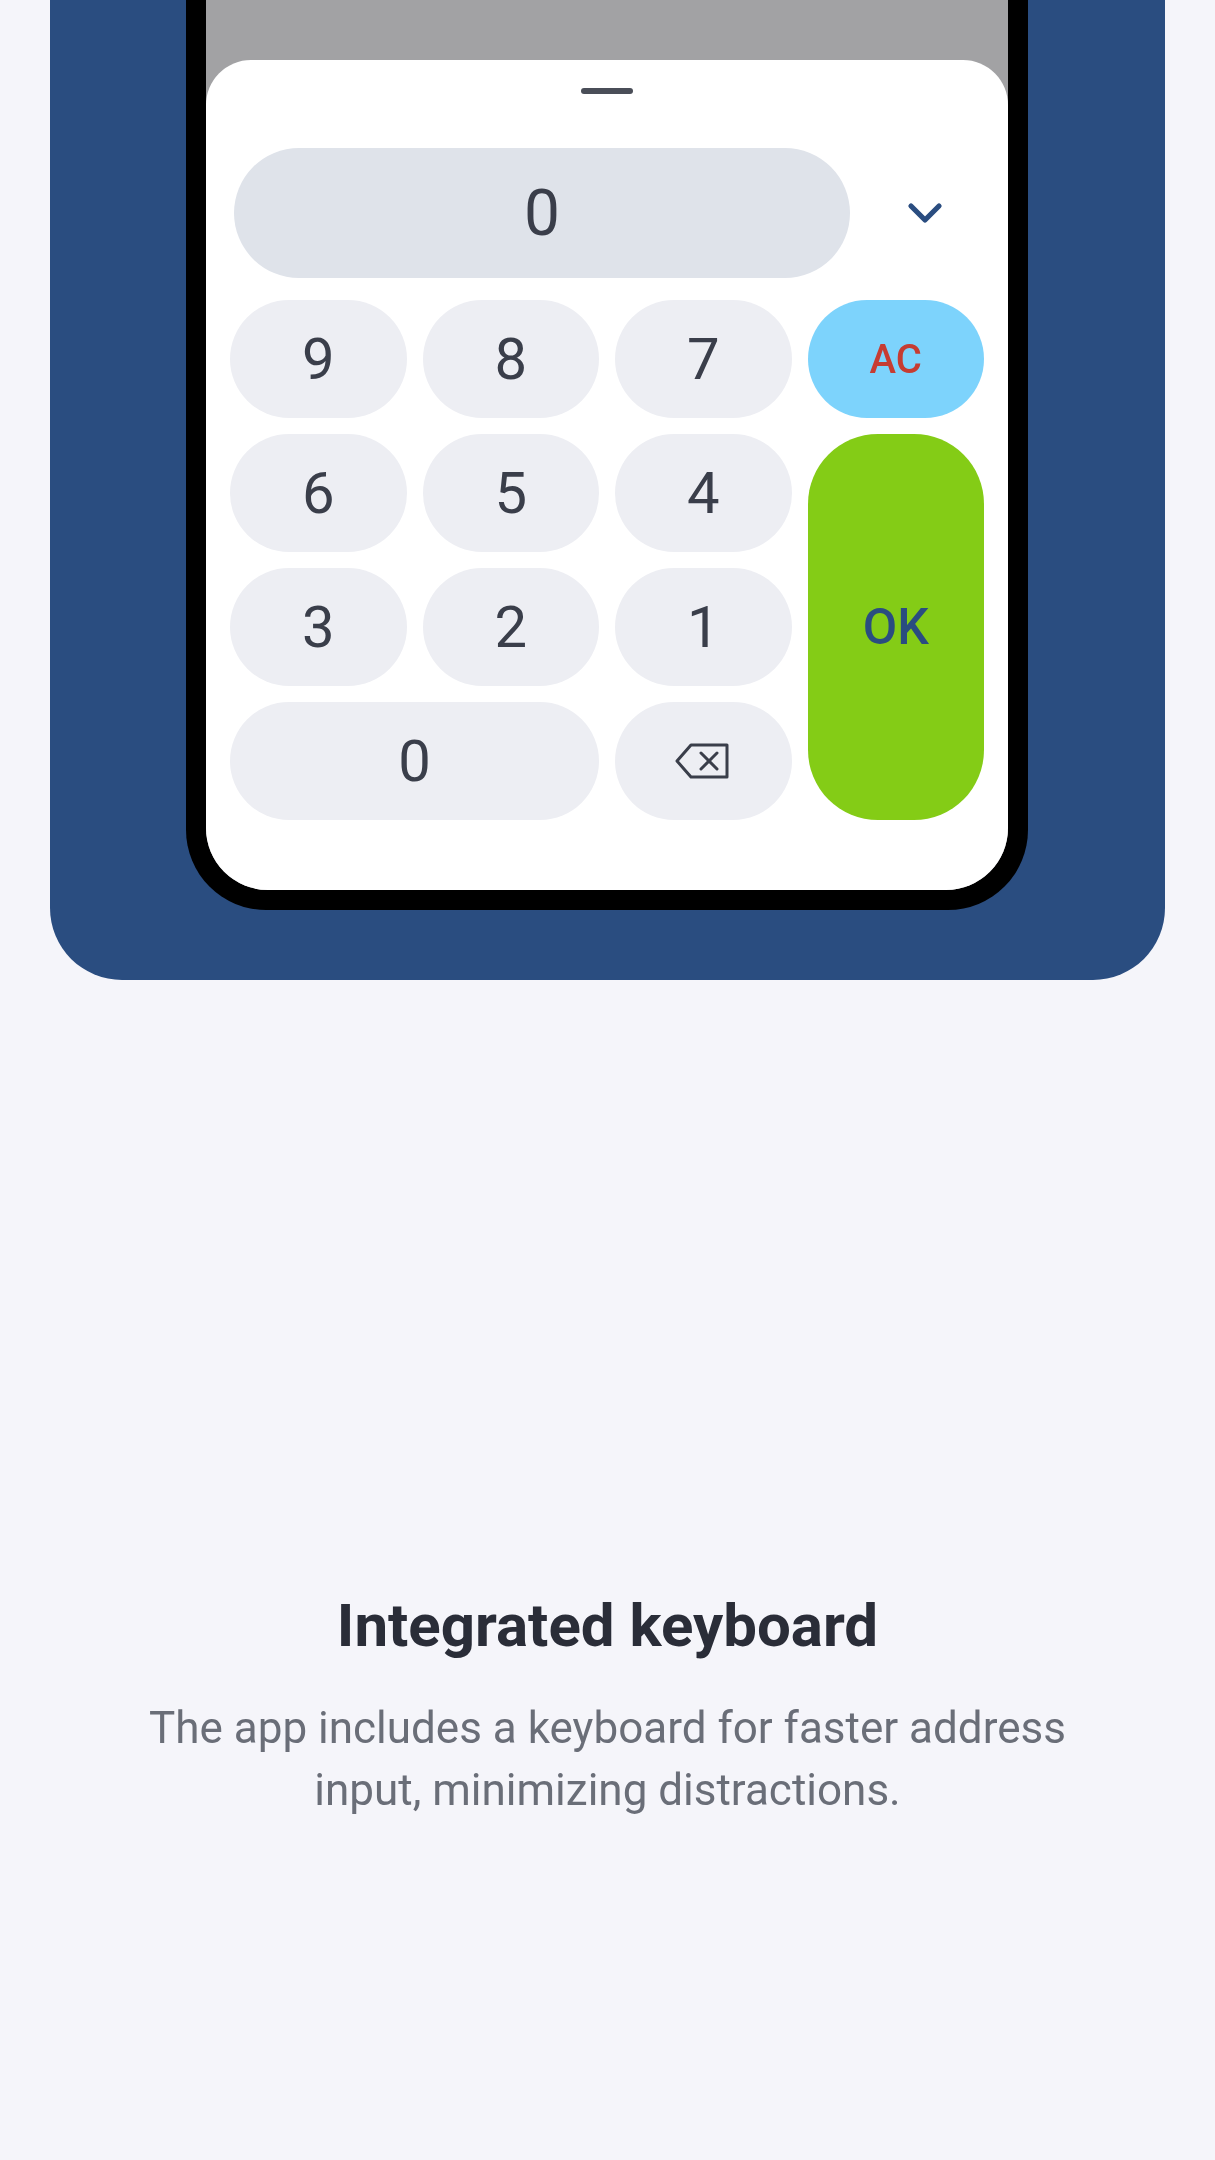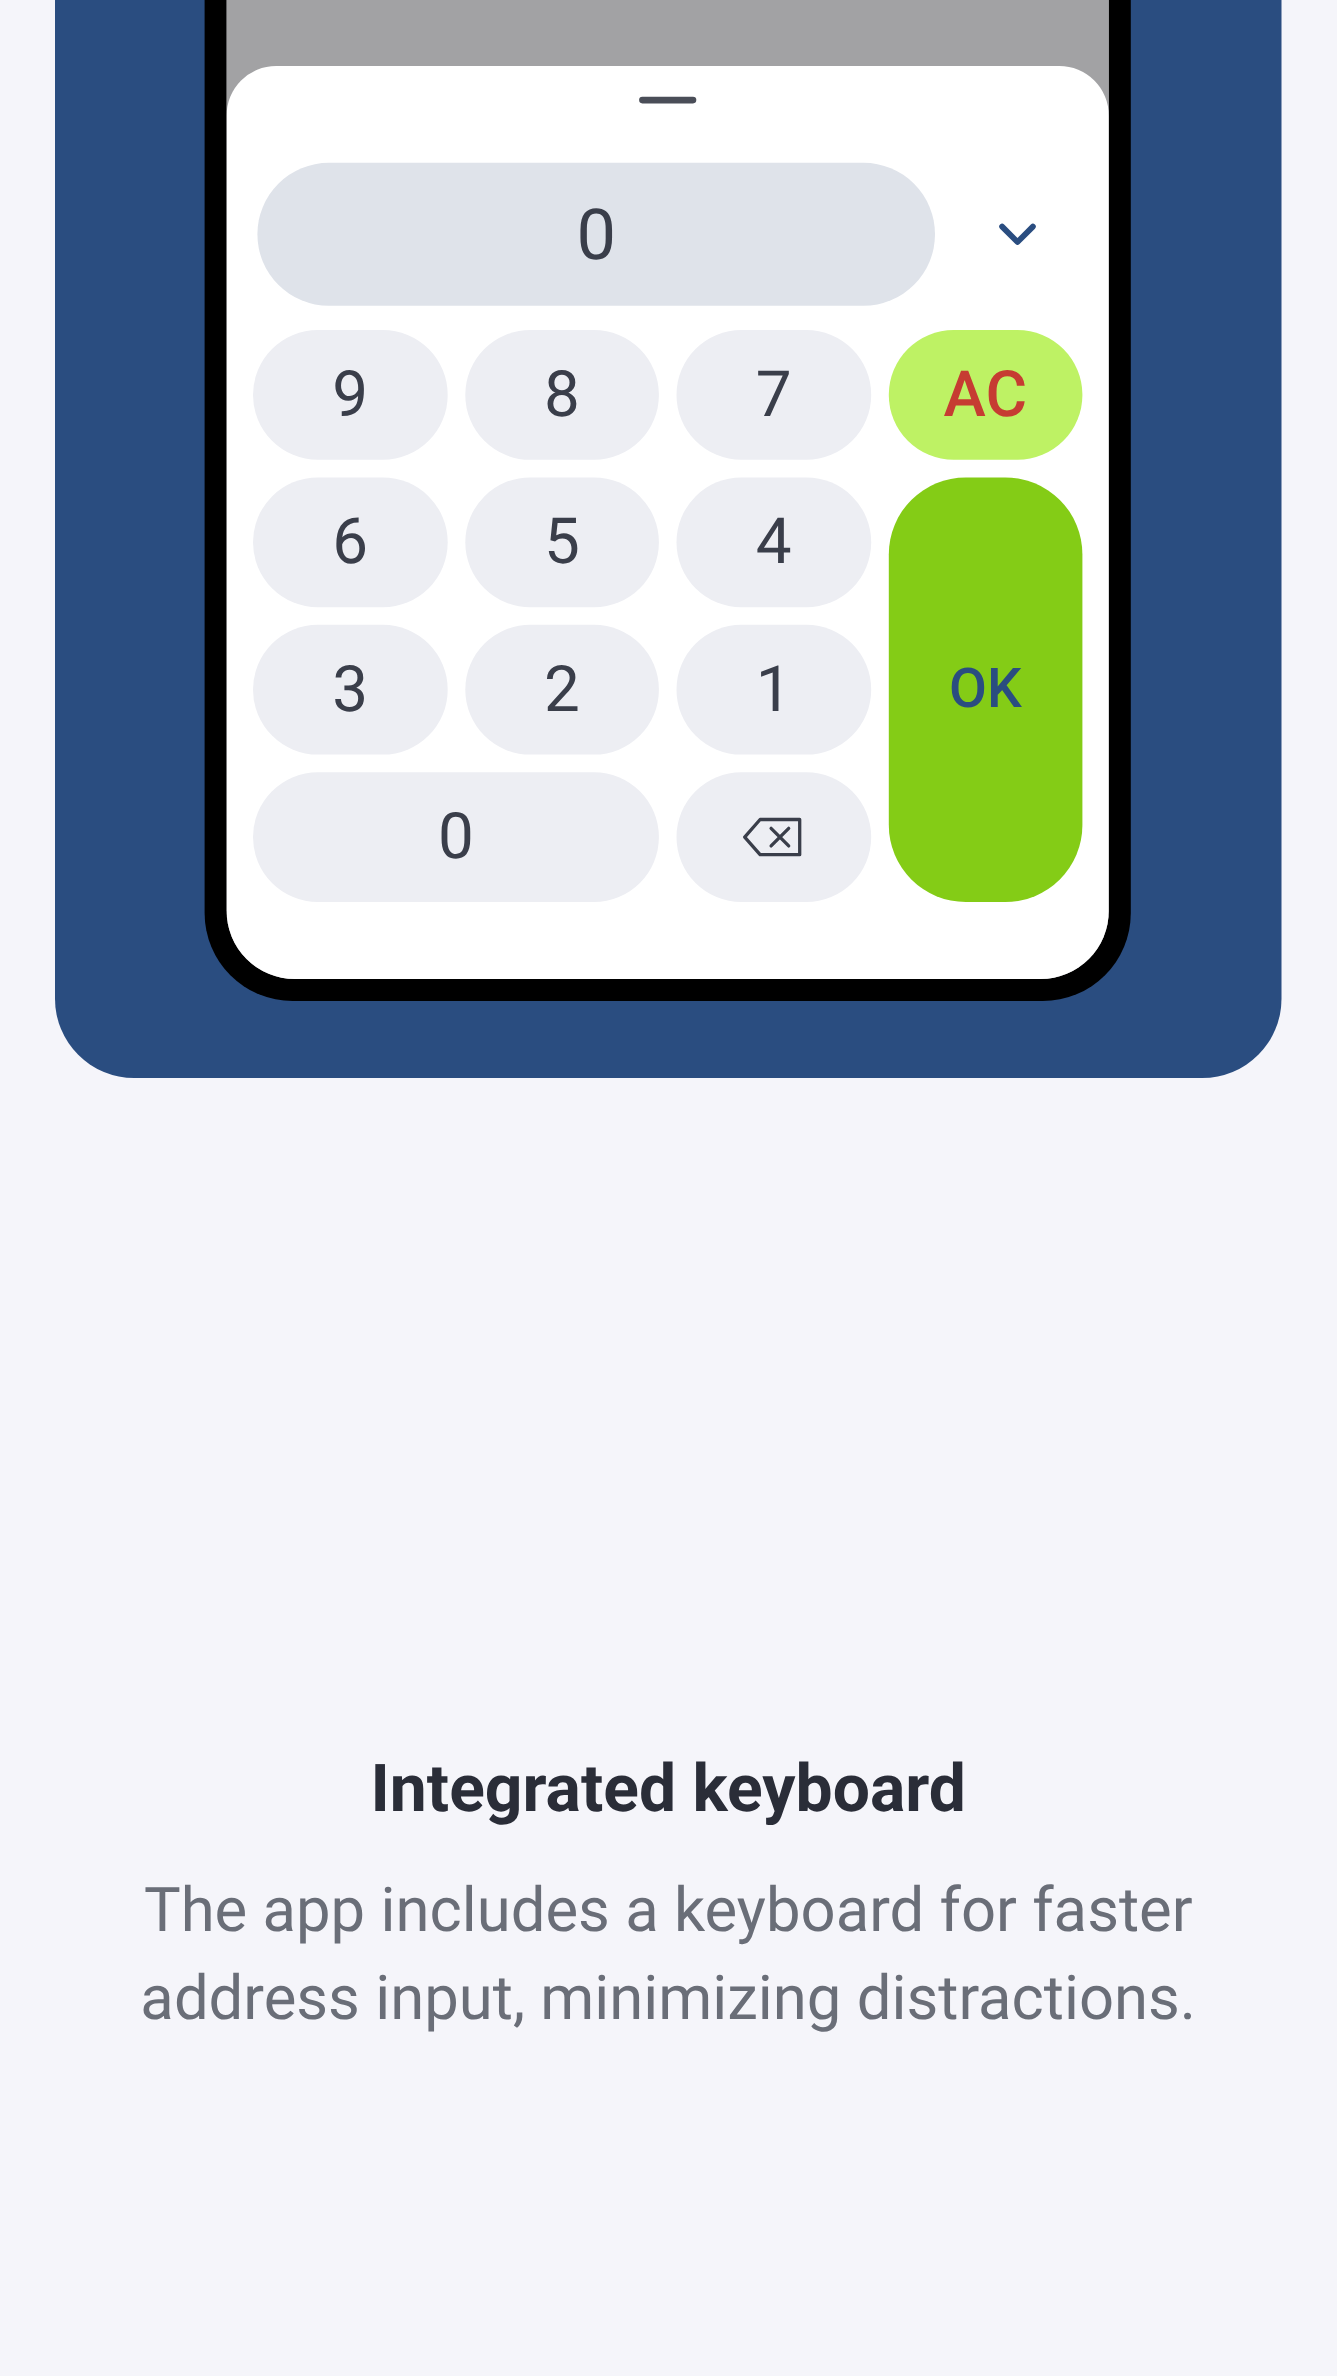--- a/index.html
+++ b/index.html
@@ -169,24 +169,24 @@
       background: #edeef3;
       border-radius: 60px;
       display: flex;
       align-items: center;
       justify-content: center;
       font-size: 58px;
       color: #3a3e4a;
       font-weight: 400;
     }
     .key.ac {
-      background: #bef264;
+      background: #7dd3fc;
       color: #c63c32;
       font-weight: 500;
-      font-size: 58px;
+      font-size: 40px;
     }
     .key.ok {
       background: #84cc16;
       color: #2a4d80;
       font-weight: 500;
       font-size: 50px;
       grid-row: span 3;
       border-radius: 70px;
     }
     .key.zero { grid-column: span 2; }
@@ -208,21 +208,21 @@
       text-align: center;
       padding: 0 96px;
     }
     .caption-title {
       font-size: 60px;
       font-weight: 700;
       color: #2a2d38;
       margin-bottom: 36px;
     }
     .caption-body {
-      font-size: 56px;
+      font-size: 44px;
       color: #6a6e78;
       line-height: 1.42;
       font-weight: 400;
     }
   </style>
 </head>
 <body>
 
 <div class="blue-circle"></div>
 

